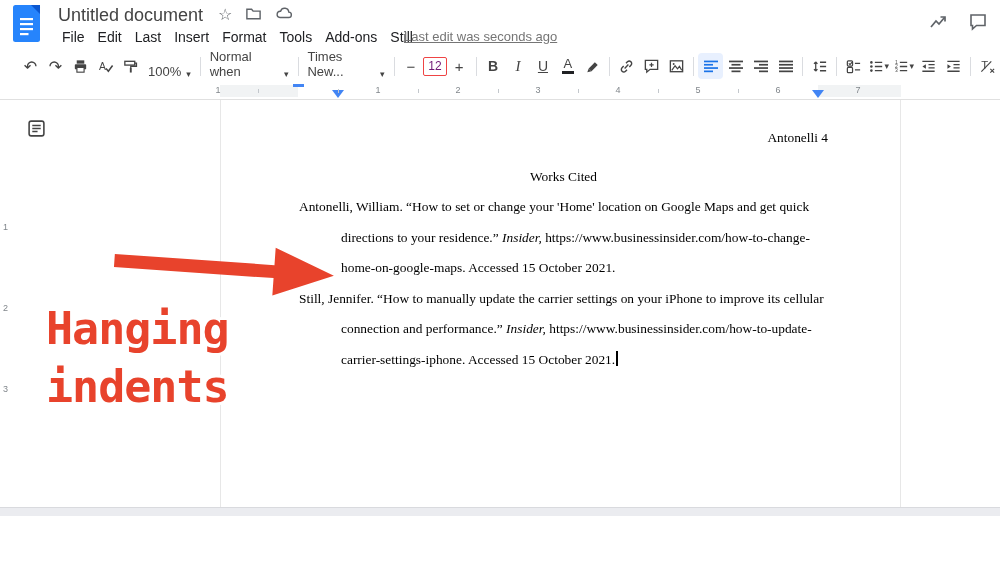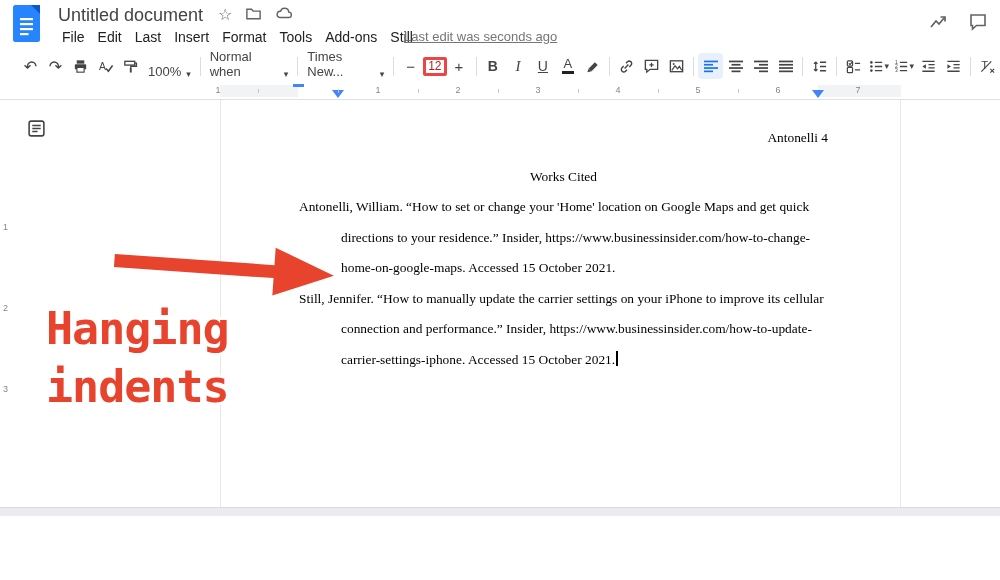--- a/index.html
+++ b/index.html
@@ -21,21 +21,21 @@
 
   
   .toolbar { position:absolute; left:18px; top:51px; height:30px; display:flex; align-items:center; }
   .tbtn { min-width:25px; height:26px; display:flex; align-items:center; justify-content:center;
           border-radius:4px; color:#444; font-size:15px; padding:0 2px; }
   .tbtn.active { background:#e8f0fe; }
   .sep { width:1px; height:19px; background:#dadce0; margin:0 4px; }
   .ddl { display:flex; align-items:flex-end; gap:5px; font-size:13px; color:#444; padding:0 5px; height:26px; border-radius:4px; }
   .ddl .caret, .mini-caret { font-size:9px; color:#444; }
   .glyph-btn { font-size:16px; }
-  .size-box { width:25px; height:19px; border:3px solid #ef4444; border-radius:2px; font-size:12px; color:#b91c1c;
+  .size-box { width:25px; height:19px; border:1px solid #ef4444; border-radius:2px; font-size:12px; color:#701a75;
               display:flex; align-items:center; justify-content:center; }
   .fmt { width:22px; }
   .fmt.b { font-weight:bold; font-size:14px; }
   .fmt.i { font-style:italic; font-family:"Liberation Serif",serif; font-size:15px; }
   .fmt.u { text-decoration:underline; font-size:14px; }
   .color-a { display:flex; flex-direction:column; align-items:center; line-height:12px; font-size:13px; }
   .color-a .bar { width:12px; height:3px; background:#202124; margin-top:1px; }
 
   
   .ruler-h { position:absolute; left:0; right:0; top:83px; height:16px; background:#fff; }
@@ -52,21 +52,21 @@
   
   .outline-btn { position:absolute; left:25px; top:117px; width:22px; height:22px; display:flex;
                  align-items:center; justify-content:center; border-radius:4px; }
   .page { position:absolute; left:220px; top:100px; width:681px; height:471px; background:#fff;
           border-left:1px solid #e7e7e7; border-right:1px solid #e7e7e7; }
   .page-inner { padding:23px 72px 0 78px; font-family:"Liberation Serif", serif; font-size:13.4px;
                 line-height:30.5px; color:#000; }
   .page-header-line { text-align:right; }
   .works-cited { text-align:center; margin-top:8px; }
   .citation { padding-left:42px; text-indent:-42px; }
-  .citation .it { }
+  .citation .it { font-style:italic; }
   .caret-blink { display:inline-block; width:1.5px; height:15px; background:#000; vertical-align:-2px;
                  margin-left:1px; animation:blink 1s step-end infinite; }
   @keyframes blink { 50% { opacity:0; } }
   .bottom-strip { position:absolute; left:0; right:0; bottom:0; height:9px; background:#ebecf0; border-top:1px solid #d9dade; }
 
   
   .arrow-overlay { position:absolute; left:102px; top:230px; transform:rotate(4deg); pointer-events:none; }
   .annotation-label { position:absolute; left:46px; top:300px; font-family:"DejaVu Sans Mono", monospace;
         font-weight:bold; font-size:45px; line-height:58px; letter-spacing:-1px; pointer-events:none;
         text-shadow:-3px 0 0 #fff, 3px 0 0 #fff, 0 -3px 0 #fff, 0 3px 0 #fff,

